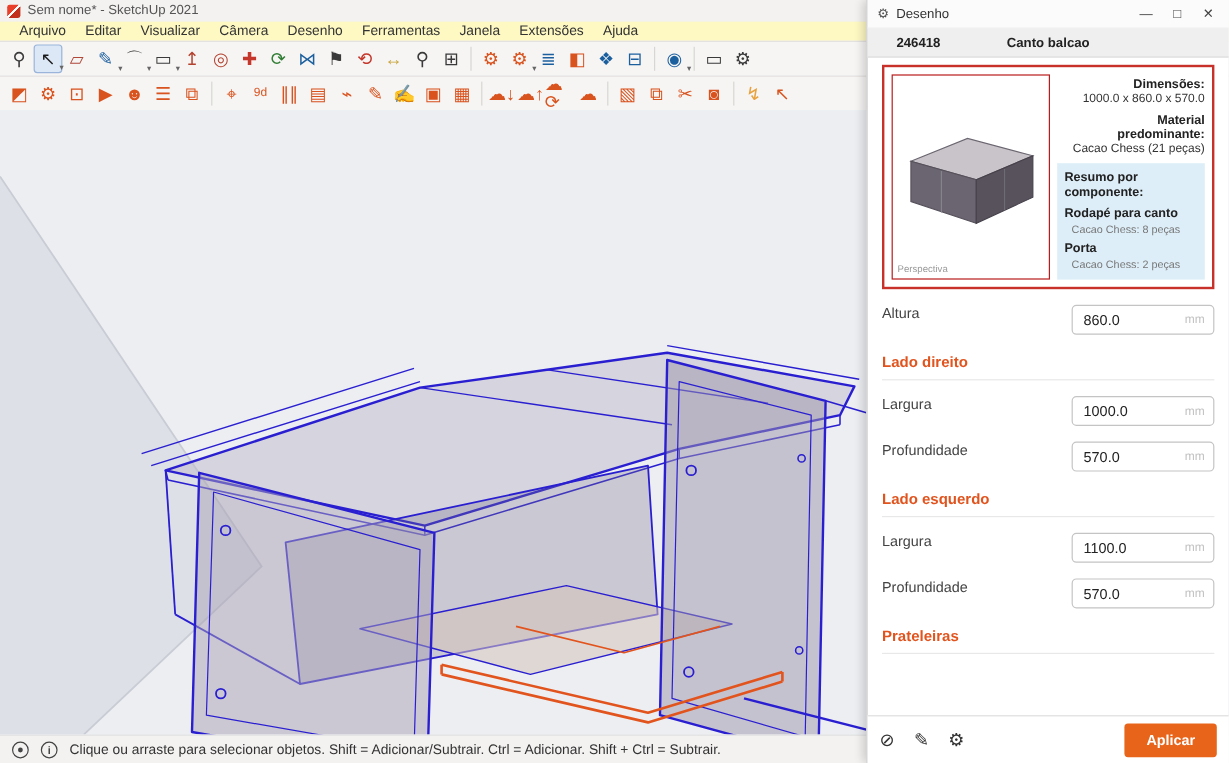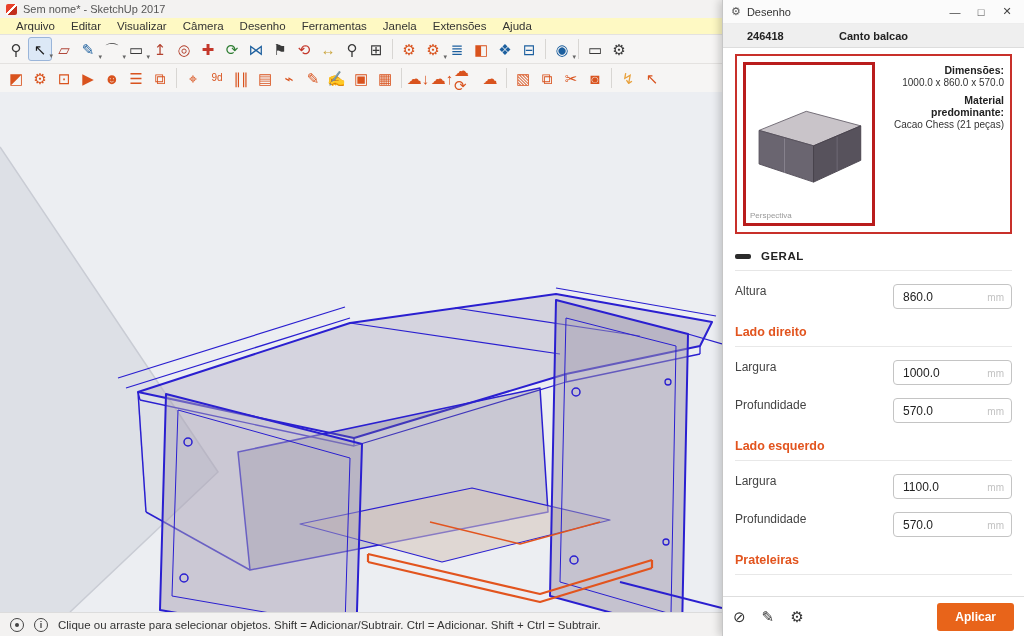--- a/index.html
+++ b/index.html
@@ -49,21 +49,21 @@
   .panel-controls { margin-left:auto; display:flex; }
   .pc-btn { width:26px; height:22px; display:inline-flex; align-items:center; justify-content:center; font-size:11px; color:#444; }
 
   .panel-subheader { height:24px; background:#efefef; border-bottom:1px solid #dddddd; position:relative; display:flex; align-items:center; flex:0 0 auto; }
   .panel-id { font-size:11px; font-weight:bold; color:#222; padding-left:24px; }
   .panel-component { position:absolute; left:0; right:0; text-align:center; font-size:11px; font-weight:bold; color:#222; }
 
   .panel-body { flex:1 1 auto; overflow:hidden; padding:6px 12px 0 12px; }
 
   .info-box { border:2px solid #c8302a; padding:6px; display:flex; gap:6px; margin-bottom:8px; }
-  .thumb { width:132px; min-height:164px; background:#ffffff; border:3px solid #b91c1c; position:relative; flex:0 0 auto; display:flex; align-items:center; justify-content:center; }
+  .thumb { width:132px; min-height:164px; background:#ffffff; border:1px solid #b91c1c; position:relative; flex:0 0 auto; display:flex; align-items:center; justify-content:center; }
   .thumb-caption { position:absolute; left:4px; bottom:3px; font-size:8px; color:#999; }
   .info-right { flex:1 1 auto; font-size:10px; color:#222; text-align:right; }
   .info-right .b { font-weight:bold; font-size:10.5px; margin-top:2px;margin-left:31px; }
   .info-right .v { color:#333; margin:1px 0 6px; }
   .summary-box { background:#ddeef8; margin-top:6px; padding:6px 6px 8px; text-align:left; }
   .summary-title { font-weight:bold; font-size:10.5px; color:#222; margin-bottom:6px; }
   .summary-name { font-weight:bold; font-size:10.5px; color:#222; margin-top:5px; }
   .summary-detail { font-size:9px; color:#777; margin-top:2px; margin-left:6px; }
 
   .section-general { display:flex; align-items:center; gap:10px; padding:8px 0 8px; border-bottom:1px solid #e6e6e6; }
@@ -82,21 +82,21 @@
   .footer-icon { font-size:15px; color:#333; }
   .apply-btn { margin-left:auto; background:#e8641a; color:#fff; font-size:12px; font-weight:bold; border:none; border-radius:3px; padding:7px 18px; font-family:"Liberation Sans",sans-serif; cursor:pointer; }
 </style>
 </head>
 <body>
 
 <div class="app">
 
   <div class="titlebar">
     <span class="logo"></span>
-    <span class="title-text">Sem nome* - SketchUp 2017</span>
+    <span class="title-text">Sem nome* - SketchUp 2021</span>
   </div>
 
   <div class="menubar">
     <span class="menu-item">Arquivo</span>
     <span class="menu-item">Editar</span>
     <span class="menu-item">Visualizar</span>
     <span class="menu-item">Câmera</span>
     <span class="menu-item">Desenho</span>
     <span class="menu-item">Ferramentas</span>
     <span class="menu-item">Janela</span>
@@ -370,27 +370,30 @@
           <polyline points="38,44 38,82" stroke="#8a8590" stroke-width="1" fill="none"></polyline>
           <polyline points="96,42 96,80" stroke="#716c78" stroke-width="1" fill="none"></polyline>
         </svg>
         <span class="thumb-caption">Perspectiva</span>
       </div>
       <div class="info-right">
         <div class="b">Dimensões:</div>
         <div class="v">1000.0 x 860.0 x 570.0</div>
         <div class="b">Material predominante:</div>
         <div class="v">Cacao Chess (21 peças)</div>
+        <div class="summary-box">
+          <div class="summary-title">Resumo por componente:</div>
+          <div class="summary-name">Rodapé para canto</div>
+          <div class="summary-detail">Cacao Chess: 8 peças</div>
+          <div class="summary-name">Porta</div>
+          <div class="summary-detail">Cacao Chess: 2 peças</div>
+        </div>
       </div>
     </div>
 
-    <div class="section-general">
-      <span class="collapse-dash"></span>
-      <span class="section-general-label">GERAL</span>
-    </div>
 
     <div class="field-row">
       <span class="field-label">Altura</span>
       <span class="input-wrap">
         <input value="860.0" style="">
         <span class="unit">mm</span>
       </span>
     </div>
 
     <div class="orange-header">Lado direito</div>

